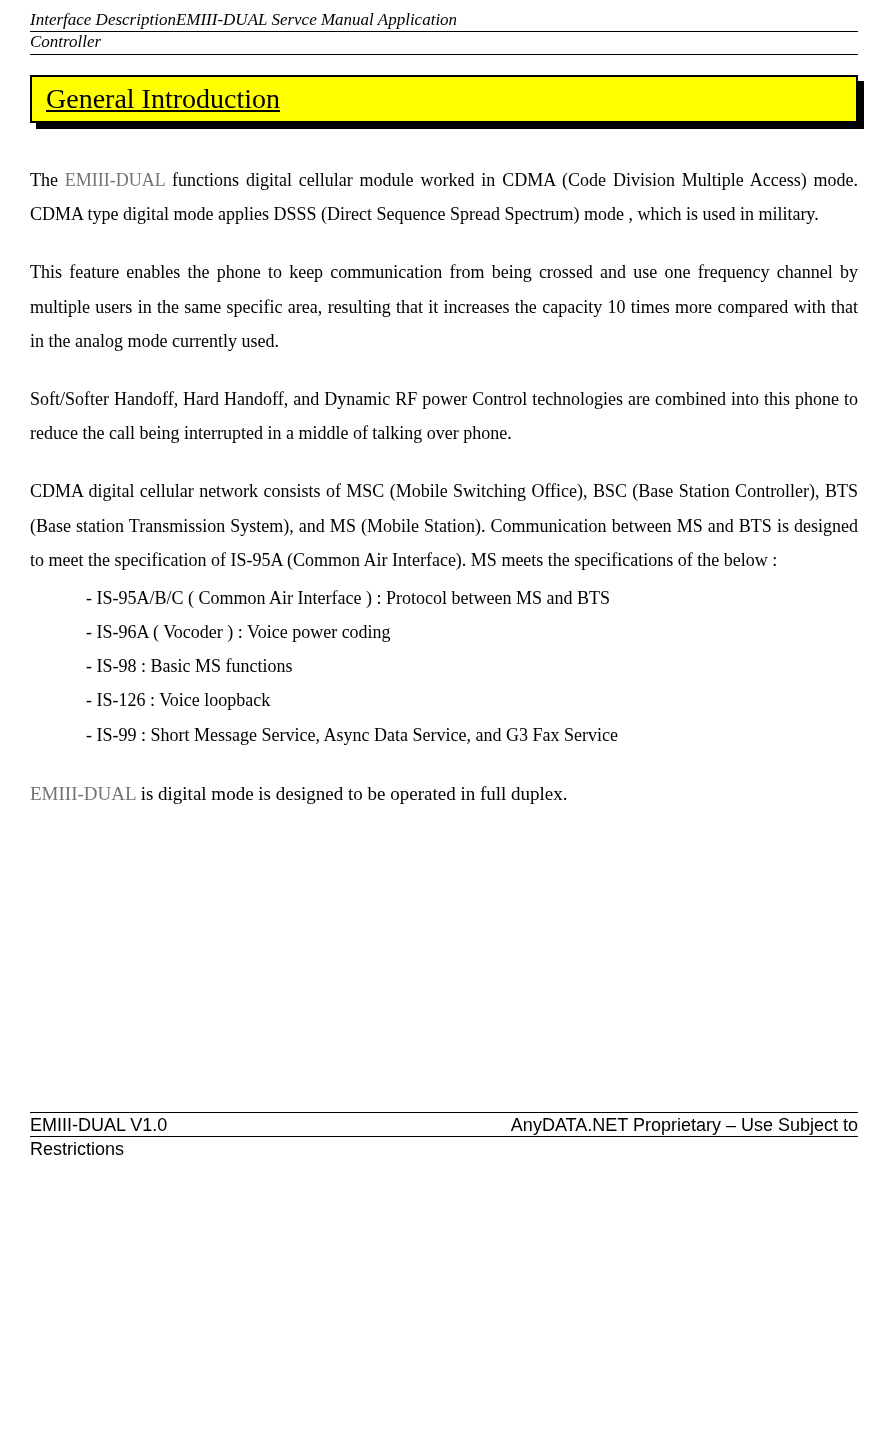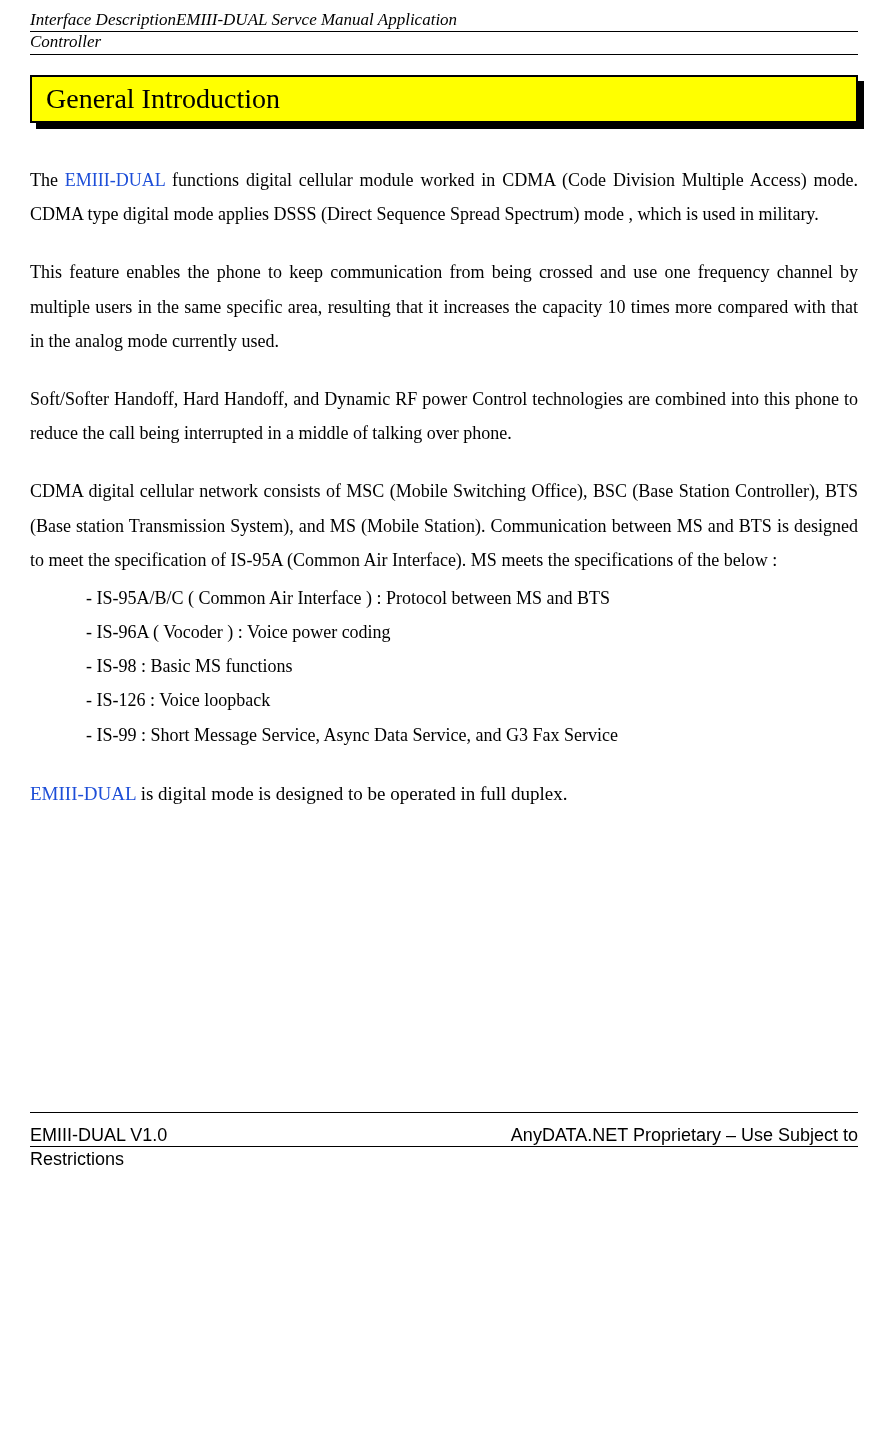--- a/index.html
+++ b/index.html
@@ -41,47 +41,48 @@
       background: #000;
     }
     .yellow-box {
       position: relative;
       background: #ffff00;
       border: 2px solid #000;
       padding: 6px 14px;
       height: 32px;
       display: flex;
       align-items: center;
+      text-decoration: underline;
     }
     .yellow-box-text {
       font-size: 28px;
       font-family: "Times New Roman", Times, serif;
     }
     .body-text {
       font-size: 18px;
       line-height: 1.9;
       text-align: justify;
       margin-bottom: 24px;
     }
     .spec-list {
       font-size: 18px;
       line-height: 1.9;
       padding-left: 56px;
       margin-top: -20px;
       margin-bottom: 24px;
     }
     .blue {
-      color: #1d4ed8;
+      color: #737373;
     }
     .footer-row {
       display: flex;
       justify-content: space-between;
       font-size: 18px;
       border-top: 1px solid #000;
-      padding-top: 12px;
+      padding-top: 2px;
       margin-top: 300px;
       font-family: Arial, sans-serif;
     }
     .footer-sub {
       font-size: 18px;
       border-top: 1px solid #000;
       padding-top: 2px;
       font-family: Liberation Sans, sans-serif;
     }
     .duplex-line {

